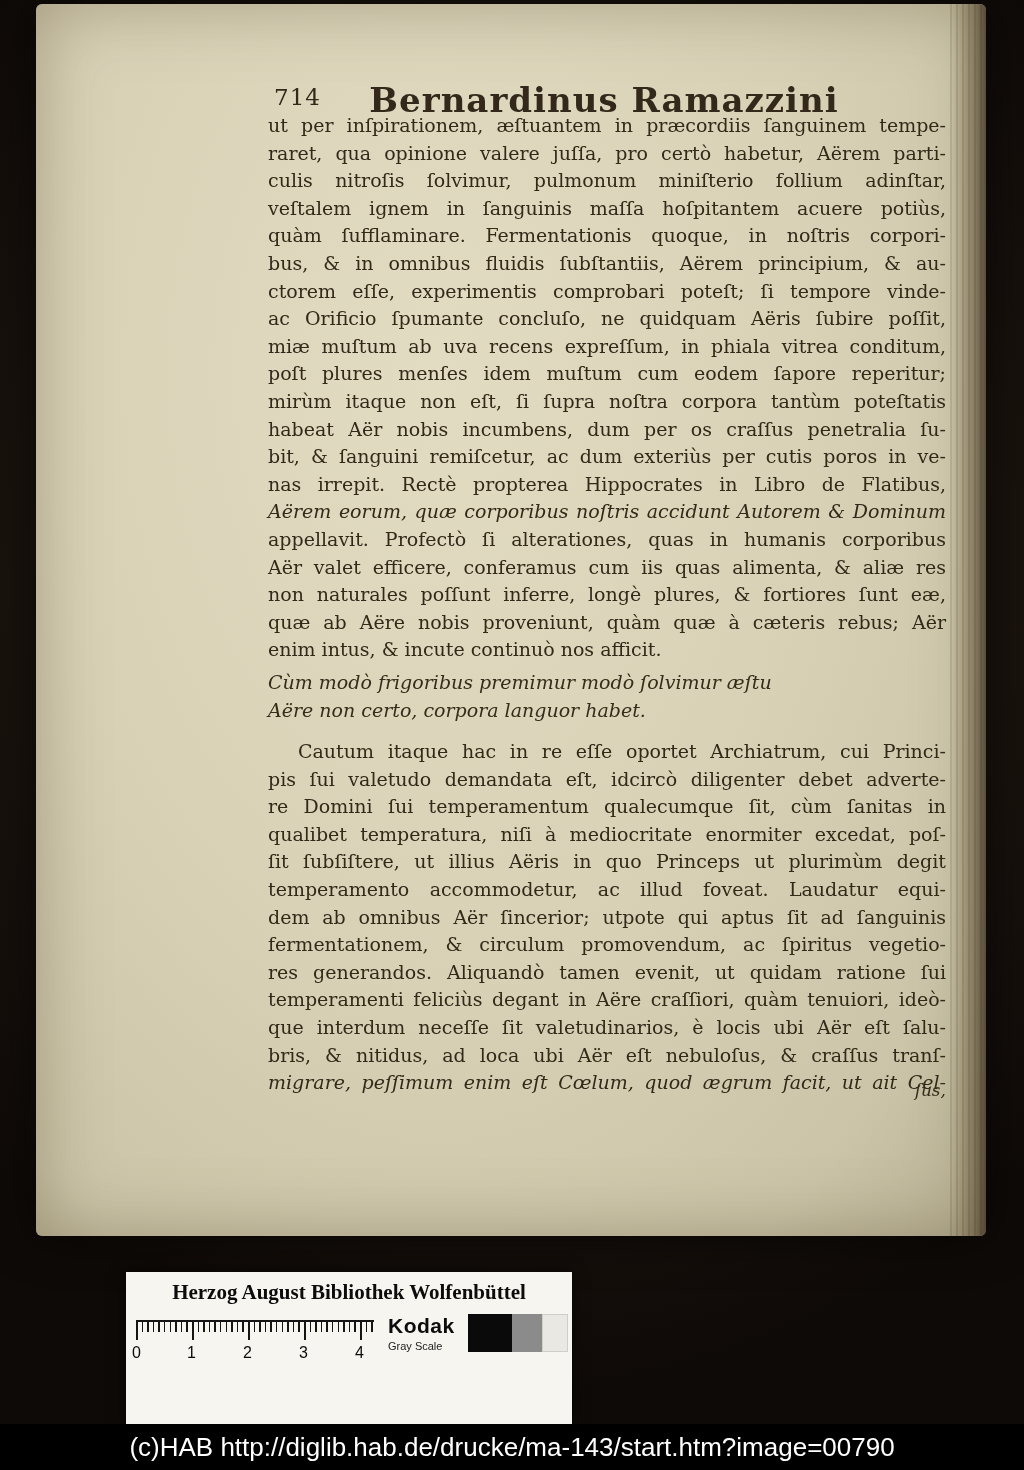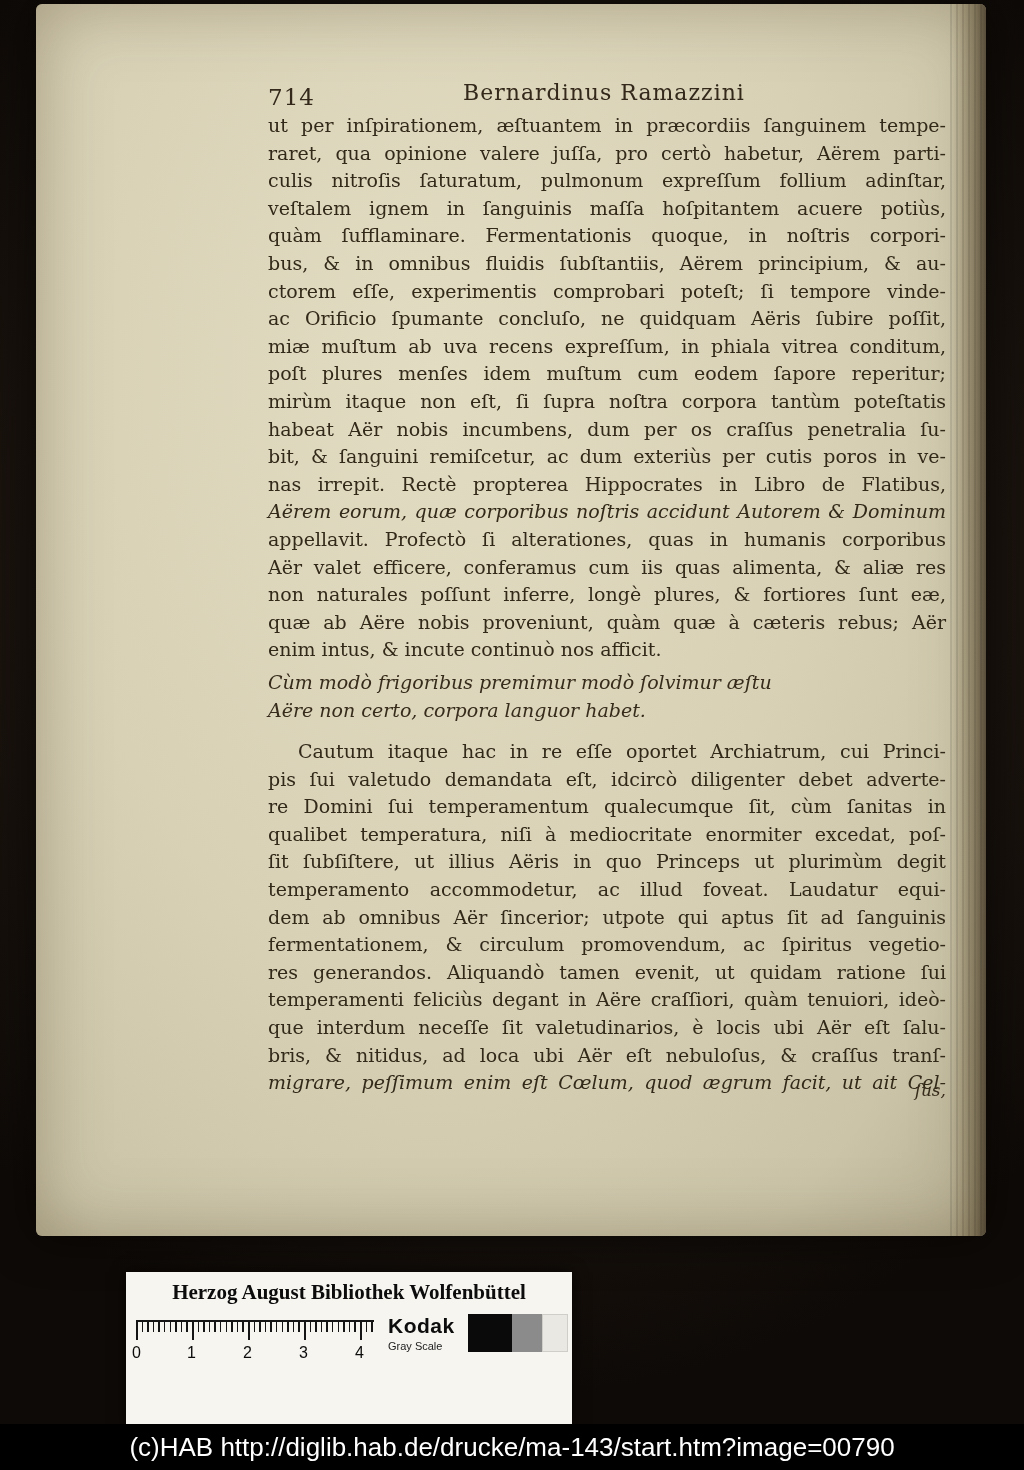--- a/index.html
+++ b/index.html
@@ -25,24 +25,24 @@
     border-radius:0 6px 6px 0;
     background:
       repeating-linear-gradient(90deg, rgba(0,0,0,0.10) 0 2px, transparent 2px 6px),
       linear-gradient(90deg, transparent 0%, rgba(120,104,72,0.35) 35%, rgba(88,74,48,0.55) 70%, rgba(56,45,29,0.75) 100%);
   }
   .page-header {
     position:absolute; left:222px; top:76px; width:692px; height:34px;
     color:#33281a; text-align:center;
   }
   .page-number {
-    position:absolute; left:10px; top:4px; font-size:23px; letter-spacing:1px;
+    position:absolute; left:16px; top:4px; font-size:23px; letter-spacing:1px;
   }
   .header-title {
-    font-size:22px; letter-spacing:1px;
+    font-size:34px; letter-spacing:1px;font-weight:bold;
   }
 
   .textcol { position:absolute; left:232px; width:678px; color:#332919; }
   .line {
     height:27.6px; font-size:19px; line-height:27.6px;
     text-align:justify; text-align-last:justify;
     overflow:visible; white-space:nowrap;
   }
   .p1 { top:108px; }
   .p1 .line:nth-child(15) { font-style:italic; }
@@ -123,21 +123,21 @@
   <div class="fore-edge"></div>
 
   <div class="page-header">
     <span class="page-number">714</span>
     <span class="header-title">Bernardinus Ramazzini</span>
   </div>
 
   <div class="textcol p1">
     <div class="line">ut per inſpirationem, æſtuantem in præcordiis ſanguinem tempe-</div>
     <div class="line">raret, qua opinione valere juſſa, pro certò habetur, Aërem parti-</div>
-    <div class="line">culis nitroſis ſaturatum, pulmonum expreſſum follium adinſtar,</div>
+    <div class="line">culis nitroſis ſolvimur, pulmonum miniſterio follium adinſtar,</div>
     <div class="line">veſtalem ignem in ſanguinis maſſa hoſpitantem acuere potiùs,</div>
     <div class="line">quàm ſufflaminare.  Fermentationis quoque, in noſtris corpori-</div>
     <div class="line">bus, &amp; in omnibus fluidis ſubſtantiis, Aërem principium, &amp; au-</div>
     <div class="line">ctorem eſſe, experimentis comprobari poteſt; ſi tempore vinde-</div>
     <div class="line">ac Orificio ſpumante concluſo, ne quidquam Aëris ſubire poſſit,</div>
     <div class="line">miæ muſtum ab uva recens expreſſum, in phiala vitrea conditum,</div>
     <div class="line">poſt plures menſes idem muſtum cum eodem ſapore reperitur;</div>
     <div class="line">mirùm itaque non eſt, ſi ſupra noſtra corpora tantùm poteſtatis</div>
     <div class="line">habeat Aër nobis incumbens, dum per os craſſus penetralia ſu-</div>
     <div class="line">bit, &amp; ſanguini remiſcetur, ac dum exteriùs per cutis poros in ve-</div>

